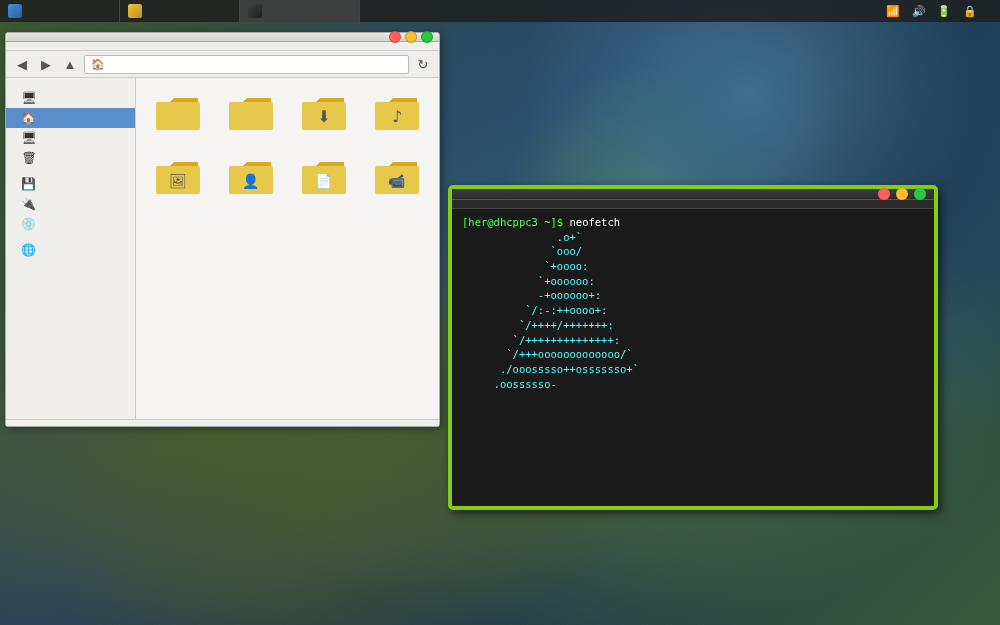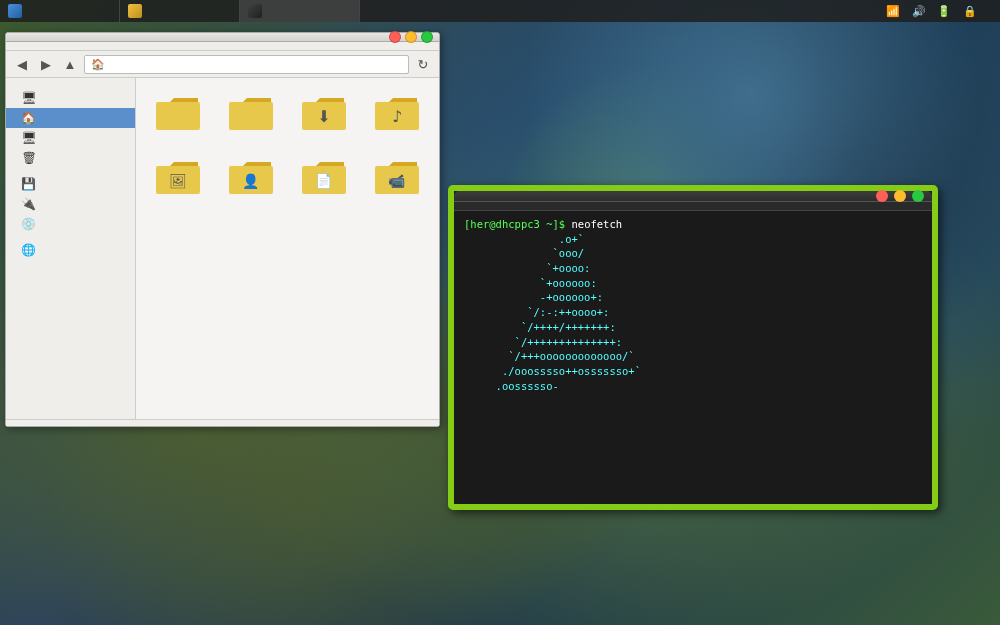--- a/index.html
+++ b/index.html
@@ -322,21 +322,21 @@
     }
 
     
     #terminal {
       position: absolute;
       top: 185px;
       left: 448px;
       width: 490px;
       height: 325px;
       background: #1a1a1a;
-      border: 6px solid #84cc16;
+      border: 4px solid #84cc16;
       border-radius: 5px;
       box-shadow: 3px 3px 10px rgba(0,0,0,0.6);
       display: flex;
       flex-direction: column;
       z-index: 20;
     }
 
     #term-titlebar {
       background: linear-gradient(180deg, #3d3d3d 0%, #2d2d2d 100%);
       border-bottom: 1px solid #555;

